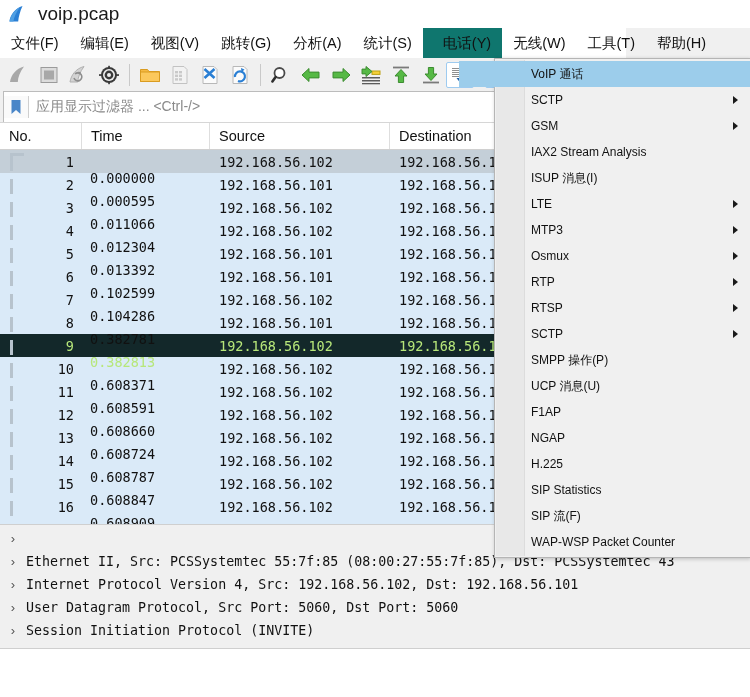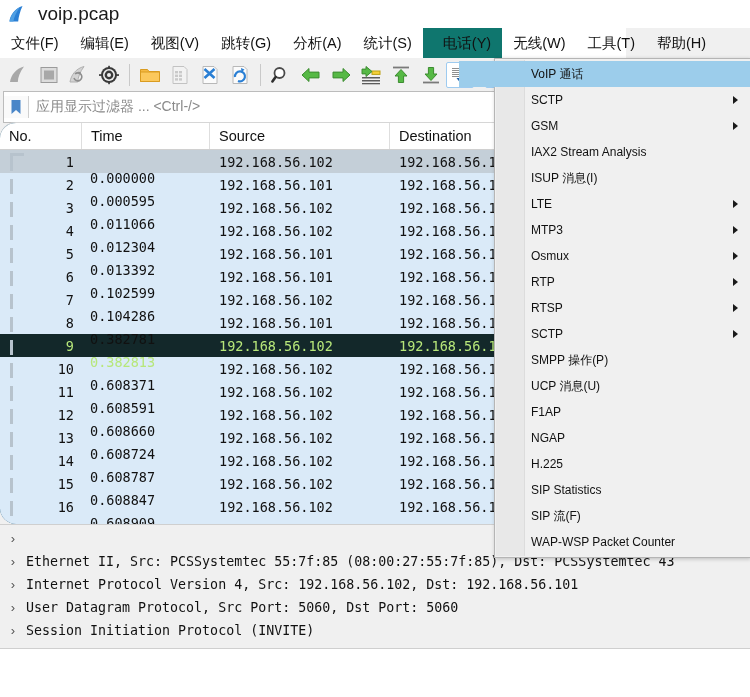--- a/index.html
+++ b/index.html
@@ -109,21 +109,20 @@
   }
 
   
   .packet-list {
     position: absolute; left: 0; top: 122px;
     width: 750px; height: 402px;
     background: #0c4a6e;
     border-top: 1px solid #d6d6d6;
     box-sizing: border-box;
     overflow: hidden;
-    border-radius: 16px;
   }
   .plist-header {
     display: flex; height: 27px;
     background: #ffffff;
     border-bottom: 1px solid #d0d0d0;
     box-sizing: border-box;
   }
   .plist-header .col {
     font-size: 14.5px; color: #111;
     display: flex; align-items: center;

